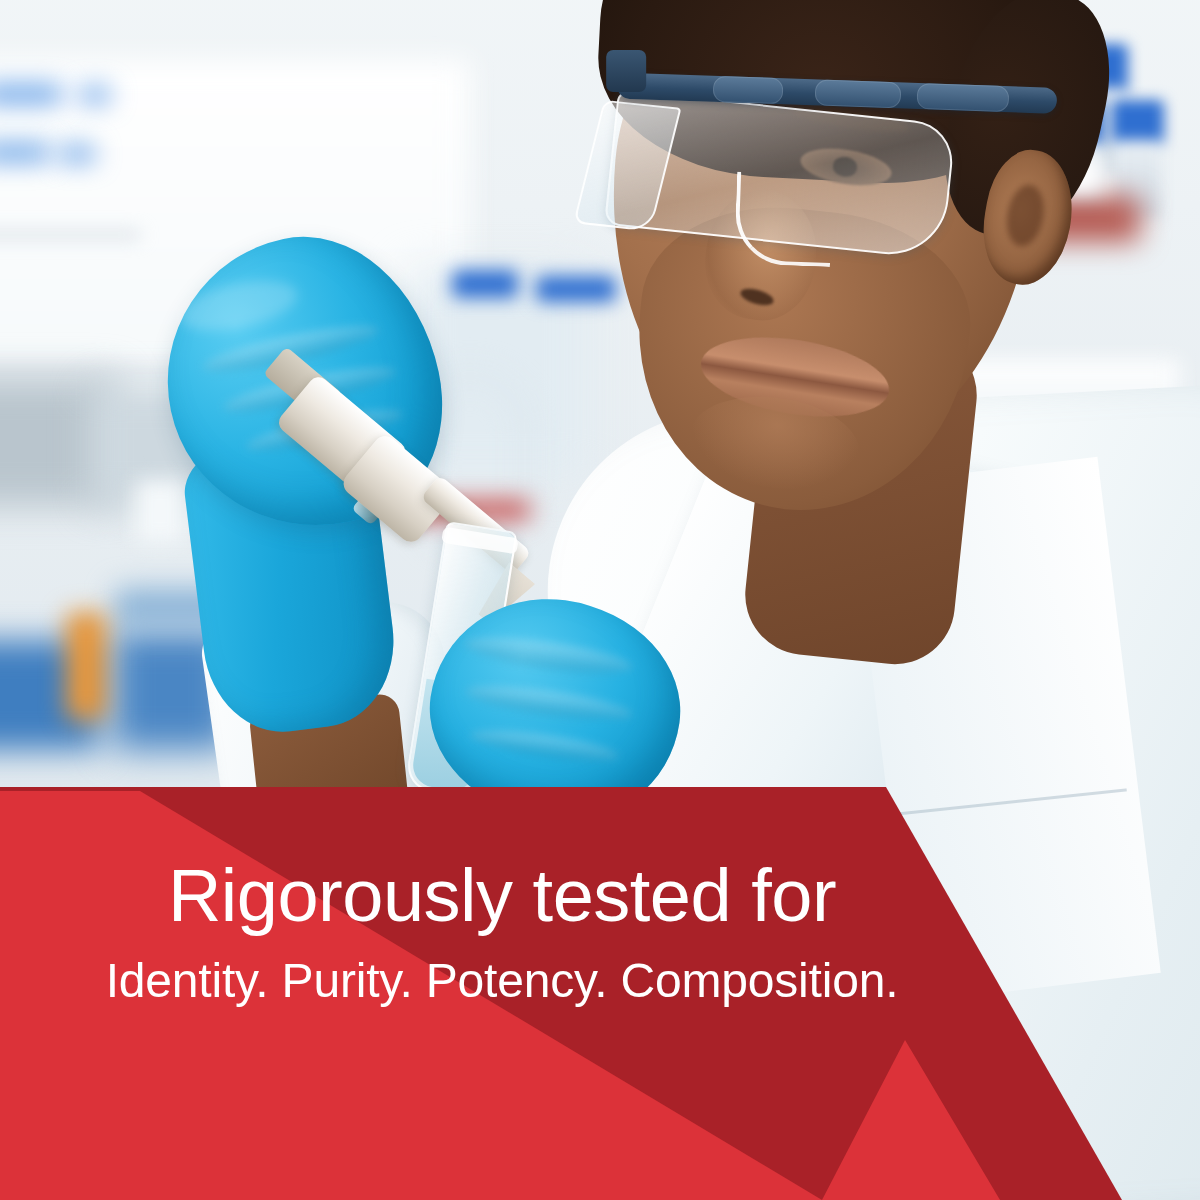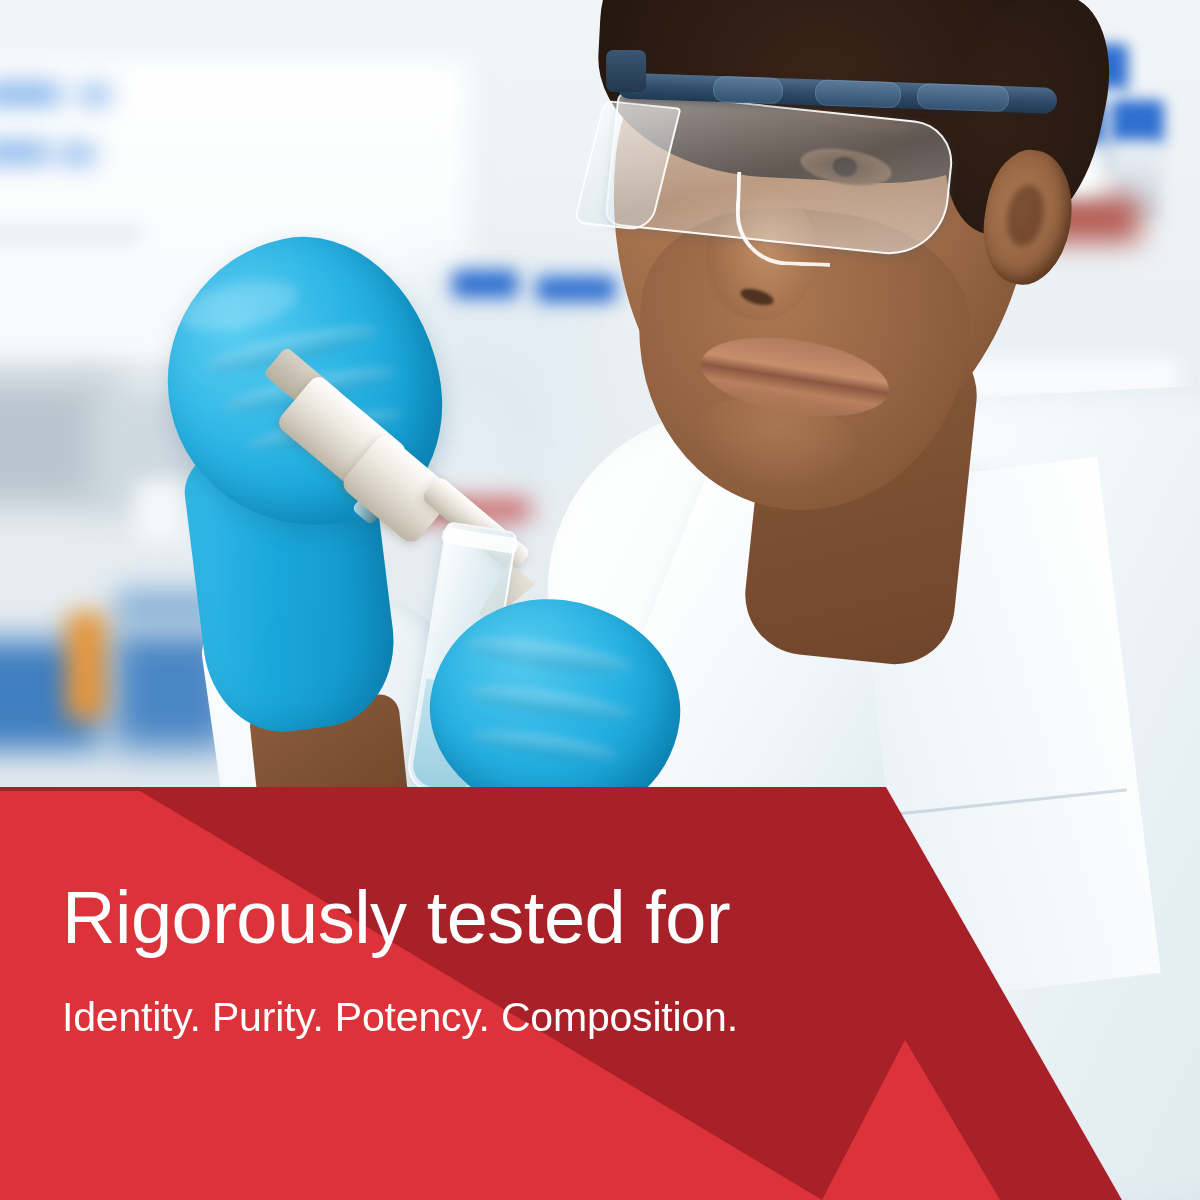--- a/index.html
+++ b/index.html
@@ -312,39 +312,40 @@
   .banner{
     position:absolute; left:0; top:0; width:1200px; height:1200px;
     pointer-events:none;
   }
   .banner svg{ display:block; width:1200px; height:1200px; }
 
   
   .copy{
     position:absolute;
     left:62px;
-    top:880px;
+    top:858px;
     width:880px;
+    text-align:center;
   }
   .headline{
     color:#ffffff;
     font-size:74px;
     line-height:1.03;
     letter-spacing:-0.5px;
     font-weight:300;
     white-space:nowrap;
   }
   .headline .l2{ display:block; margin-top:4px; }
   .headline b{ font-weight:700; letter-spacing:-1px; }
   .subhead{
     color:#ffffff;
-    font-size:41px;
+    font-size:48px;
     font-weight:400;
     letter-spacing:-0.2px;
-    margin-top:38px;
+    margin-top:19px;
     white-space:nowrap;
   }
 </style>
 </head>
 <body>
 
 <div id="stage">
 
   <div class="photo">
 

